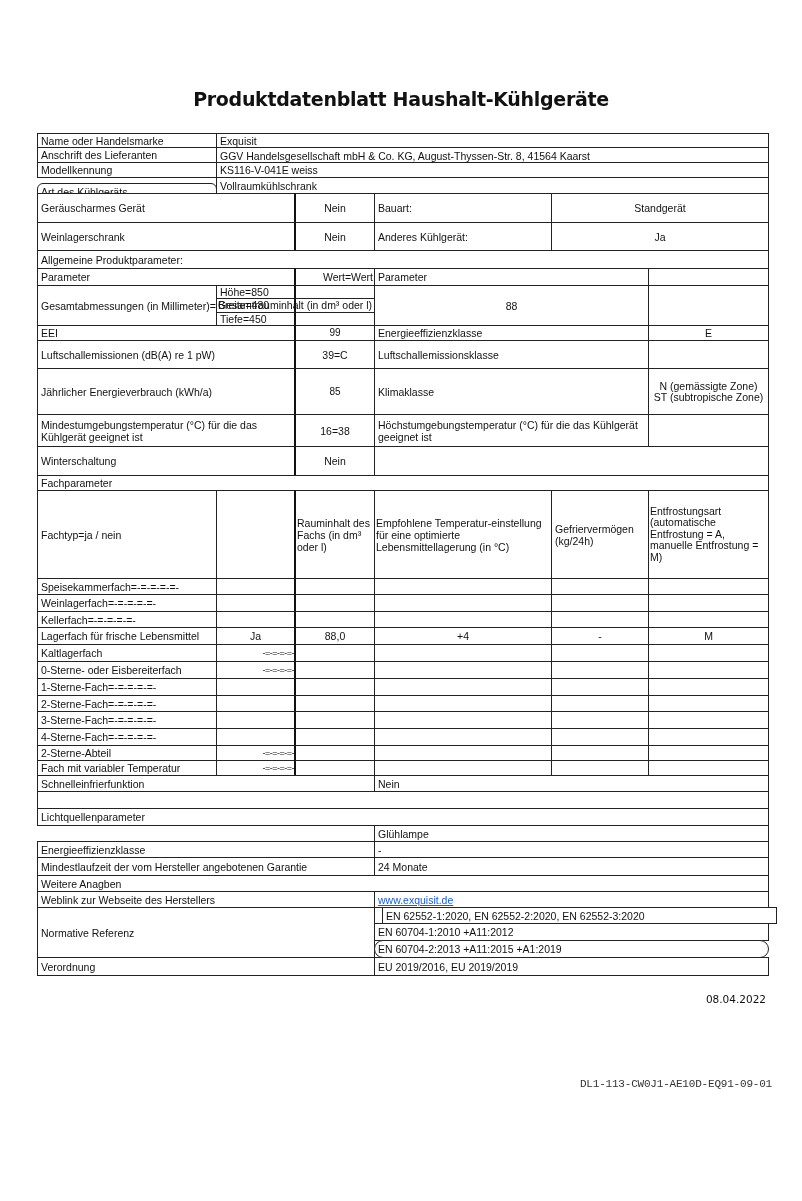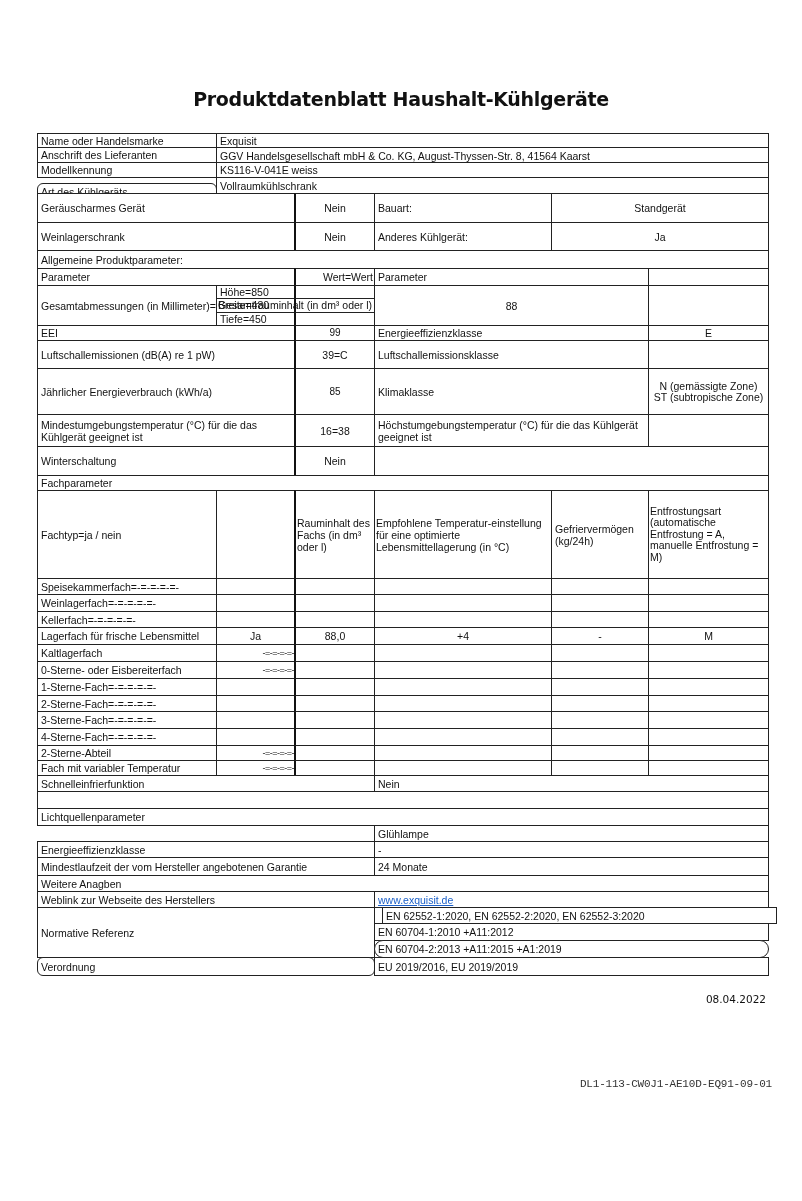--- a/index.html
+++ b/index.html
@@ -218,18 +218,18 @@
 
   <div class="cell" style="left:37px;top:875px;width:732px;height:17px;">Weitere Anagben</div>
   <div class="cell" style="left:37px;top:891px;width:338px;height:17px;">Weblink zur Webseite des Herstellers</div>
   <div class="cell" style="left:374px;top:891px;width:395px;height:17px;">
     <span class="link">www.exquisit.de</span>
   </div>
   <div class="cell" style="left:37px;top:907px;width:338px;height:51px;">Normative Referenz</div>
   <div class="cell" style="left:374px;top:907px;width:395px;height:17px;margin-left:8px;">EN 62552-1:2020, EN 62552-2:2020, EN 62552-3:2020</div>
   <div class="cell" style="left:374px;top:923px;width:395px;height:18px;">EN 60704-1:2010 +A11:2012</div>
   <div class="cell" style="left:374px;top:940px;width:395px;height:18px;border-radius:9px;">EN 60704-2:2013 +A11:2015 +A1:2019</div>
-  <div class="cell" style="left:37px;top:957px;width:338px;height:19px;border-radius:6px;">Verordnung</div>
+  <div class="cell" style="left:37px;top:957px;width:338px;height:19px;">Verordnung</div>
   <div class="cell" style="left:374px;top:957px;width:395px;height:19px;">EU 2019/2016, EU 2019/2019</div>
 </div>
 
 <div class="date">08.04.2022</div>
 <div class="code">DL1-113-CW0J1-AE10D-EQ91-09-01</div>
 
 </body></html>

